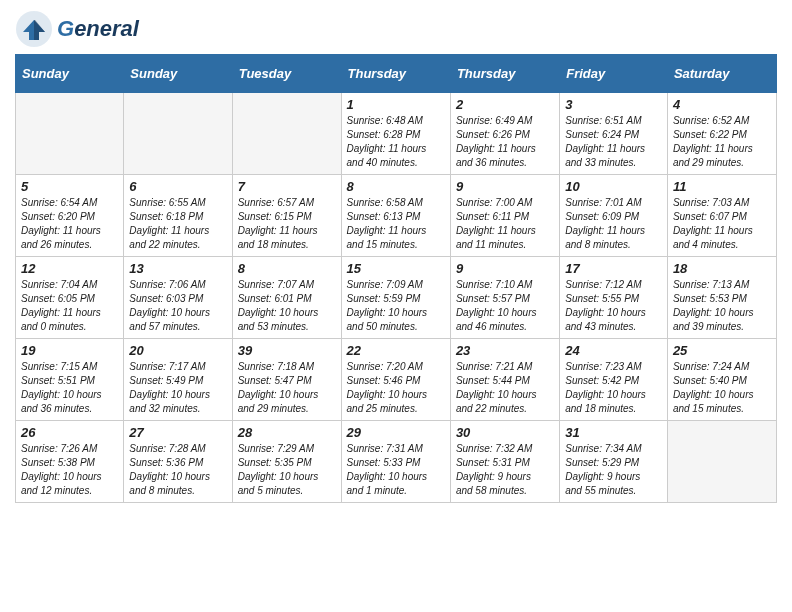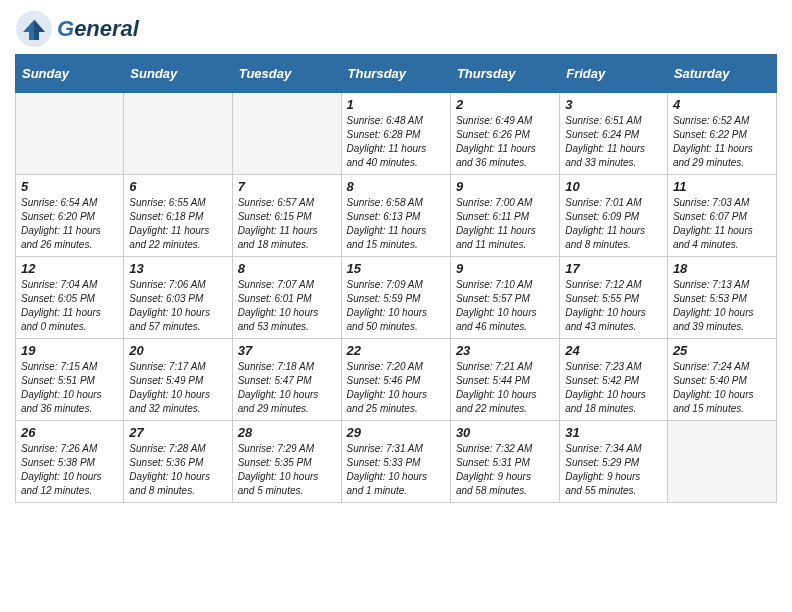--- a/index.html
+++ b/index.html
@@ -150,21 +150,21 @@
         <tr>
           <td>
             <div class="day-num">19</div>
             <div class="day-info">Sunrise: 7:15 AM<br>Sunset: 5:51 PM<br>Daylight: 10 hours<br>and 36 minutes.</div>
           </td>
           <td>
             <div class="day-num">20</div>
             <div class="day-info">Sunrise: 7:17 AM<br>Sunset: 5:49 PM<br>Daylight: 10 hours<br>and 32 minutes.</div>
           </td>
           <td>
-            <div class="day-num">37</div>
+            <div class="day-num">39</div>
             <div class="day-info">Sunrise: 7:18 AM<br>Sunset: 5:47 PM<br>Daylight: 10 hours<br>and 29 minutes.</div>
           </td>
           <td>
             <div class="day-num">22</div>
             <div class="day-info">Sunrise: 7:20 AM<br>Sunset: 5:46 PM<br>Daylight: 10 hours<br>and 25 minutes.</div>
           </td>
           <td>
             <div class="day-num">23</div>
             <div class="day-info">Sunrise: 7:21 AM<br>Sunset: 5:44 PM<br>Daylight: 10 hours<br>and 22 minutes.</div>
           </td>

